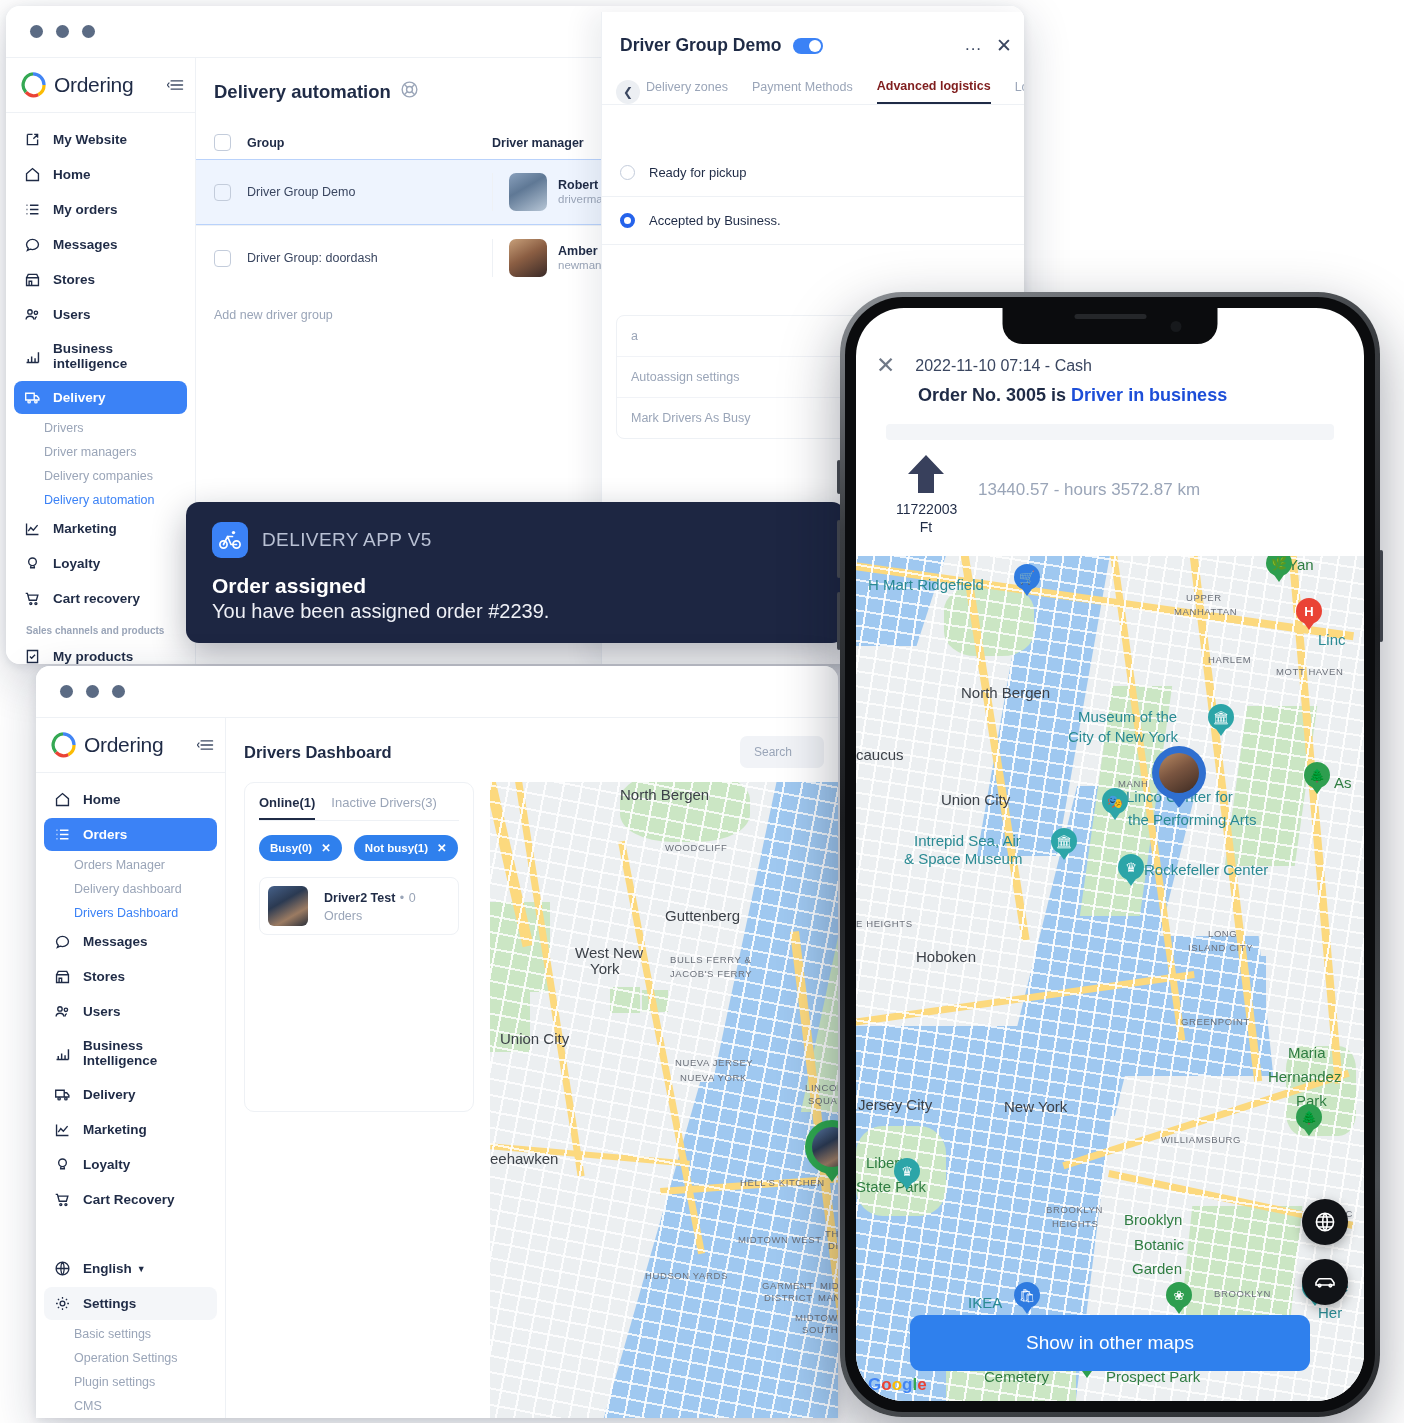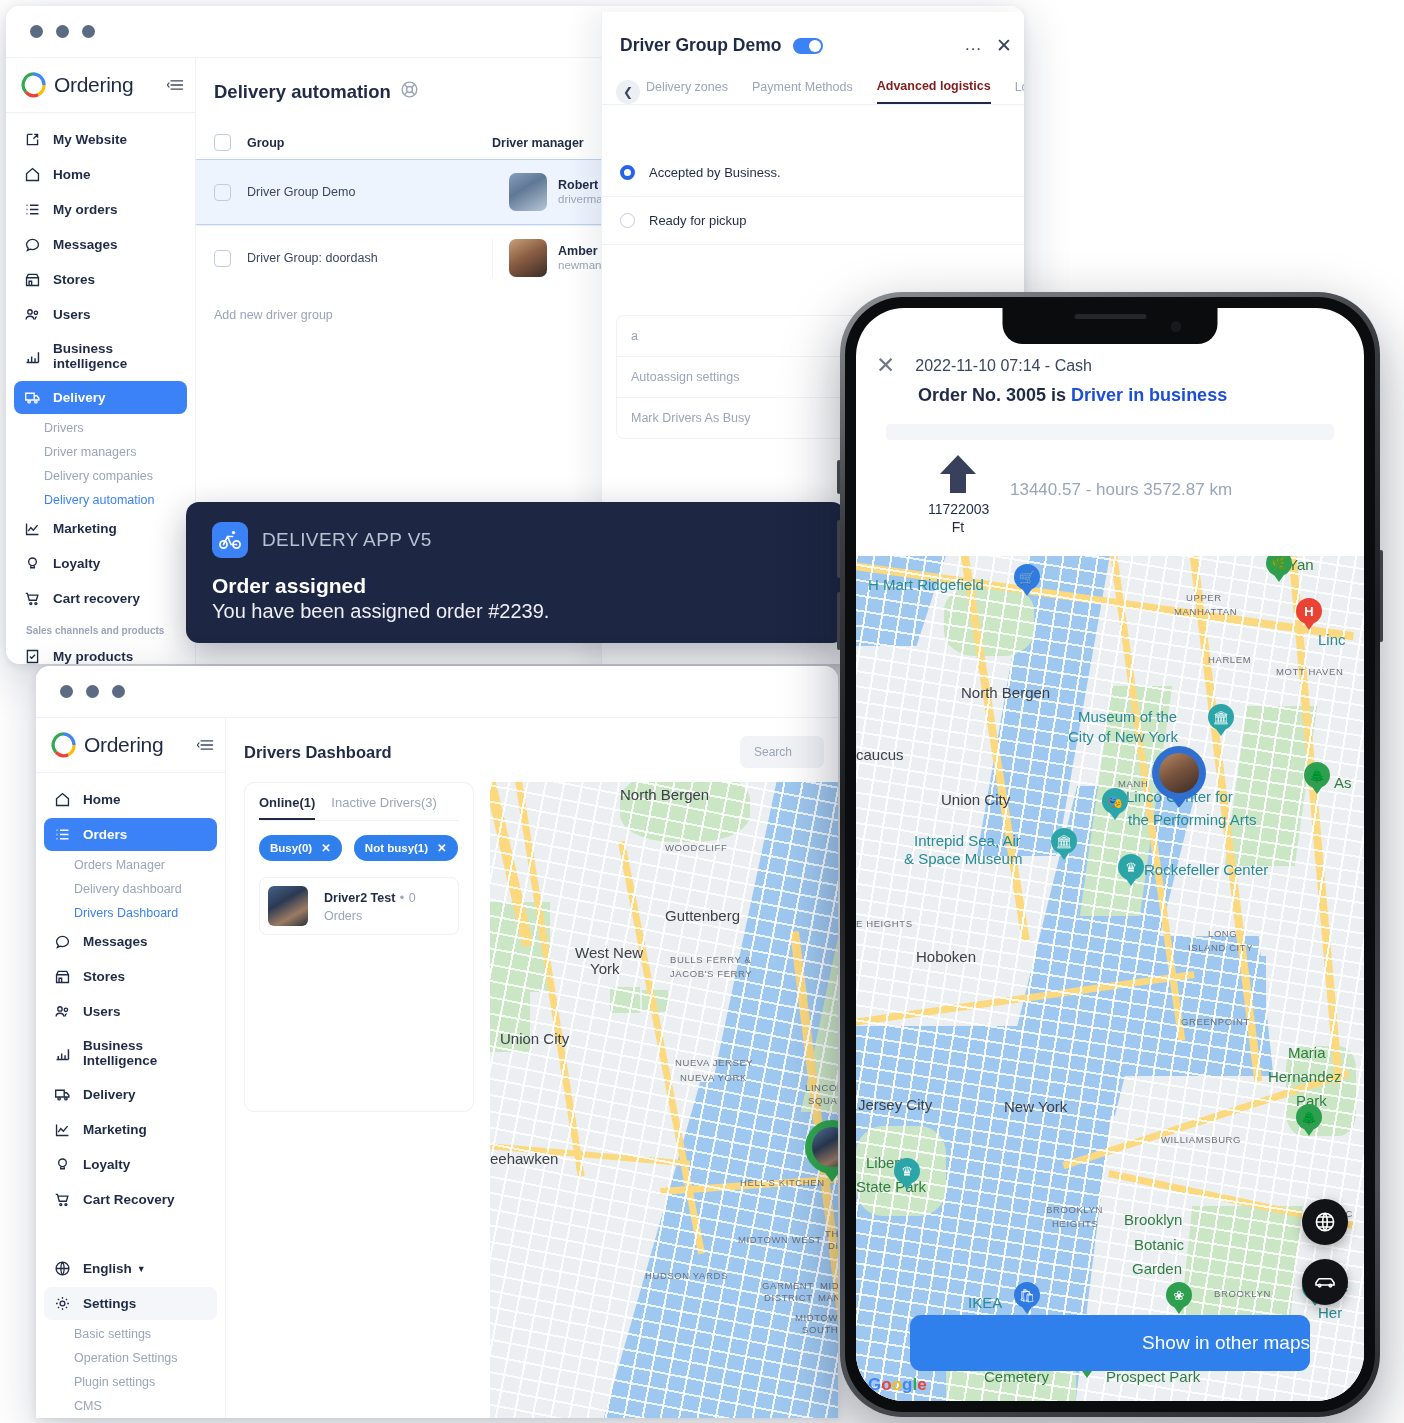--- a/index.html
+++ b/index.html
@@ -155,28 +155,28 @@
   .notch .cam { position:absolute; right:36px; top:13px; width:11px;height:11px;border-radius:50%;background:#17191c;}
   .sidebtn { position:absolute; background:#4a4e53; border-radius:2px; }
   .phonehead { padding: 46px 20px 0 20px; }
   .phrow1 { display:flex; align-items:center; gap:20px; }
   .phclose { color:#6f7887; font-size:23px; line-height:1; cursor:pointer; }
   .phdate { font-size:16px; color:#3a4660; }
   .phorder { font-size:18px; font-weight:700; color:#1f2b46; margin-top:8px; padding-left:42px;}
   .phorder b { color:#1D4ED8; }
   .phbar { height:16px; background:#f3f5f8; border-radius:4px; margin:18px 10px 0 10px;}
   .phdist { display:flex; align-items:flex-start; gap:22px; padding: 12px 20px 14px 20px; }
-  .arrowwrap { width:60px; text-align:center;margin-left:32px; }
+  .arrowwrap { width:60px; text-align:center; }
   .arrownum { font-size:14px; color:#1f2b46; line-height:1.15; }
   .phkm { font-size:17px; color:#9aa5b8; padding-top:28px; }
   .mapbtns { position:absolute; right:16px; bottom:96px; display:flex; flex-direction:column; gap:14px; z-index:5;}
   .mapbtn { width:46px;height:46px;border-radius:50%;background:#111317;color:#fff;display:flex;
             align-items:center;justify-content:center; box-shadow:0 4px 12px rgba(0,0,0,.3); cursor:pointer;}
   .showmaps { position:absolute; left:50%; transform:translateX(-50%); bottom:30px; width:calc(100% - 108px);
-              background:#2F80ED; color:#fff; border-radius:11px; padding:17px 0; text-align:right;
+              background:#2F80ED; color:#fff; border-radius:11px; padding:17px 0; text-align:center;
               font-size:19px; z-index:5; cursor:pointer; }
   .gwm { position:absolute; left:12px; bottom:6px; font-size:17px; font-weight:700; z-index:4;}
   .gwm span:nth-child(1){color:#4285F4;} .gwm span:nth-child(2){color:#EA4335;}
   .gwm span:nth-child(3){color:#FBBC05;} .gwm span:nth-child(4){color:#4285F4;}
   .gwm span:nth-child(5){color:#34A853;} .gwm span:nth-child(6){color:#EA4335;}
 </style>
 </head>
 <body>
 
 <div id="stage">
@@ -385,26 +385,26 @@
         <span class="backbtn">❮</span>
         <span class="tab">Delivery zones</span>
         <span class="tab">Payment Methods</span>
         <span class="tab active">Advanced logistics</span>
         <span class="tab">Logs</span>
       </div>
 
       <div style="height:44px"></div>
 
       <div class="radiorow">
+        <span class="radio"></span>
+        <span>Ready for pickup</span>
+      </div>
+      <div class="radiorow">
         <span class="radio on"></span>
         <span>Accepted by Business.</span>
-      </div>
-      <div class="radiorow">
-        <span class="radio"></span>
-        <span>Ready for pickup</span>
       </div>
 
       <div class="optbox">
         <div class="optrow">
           <span>a</span>
           <span>Group Order</span>
         </div>
         <div class="optrow">
           <span>Autoassign settings</span>
         </div>

